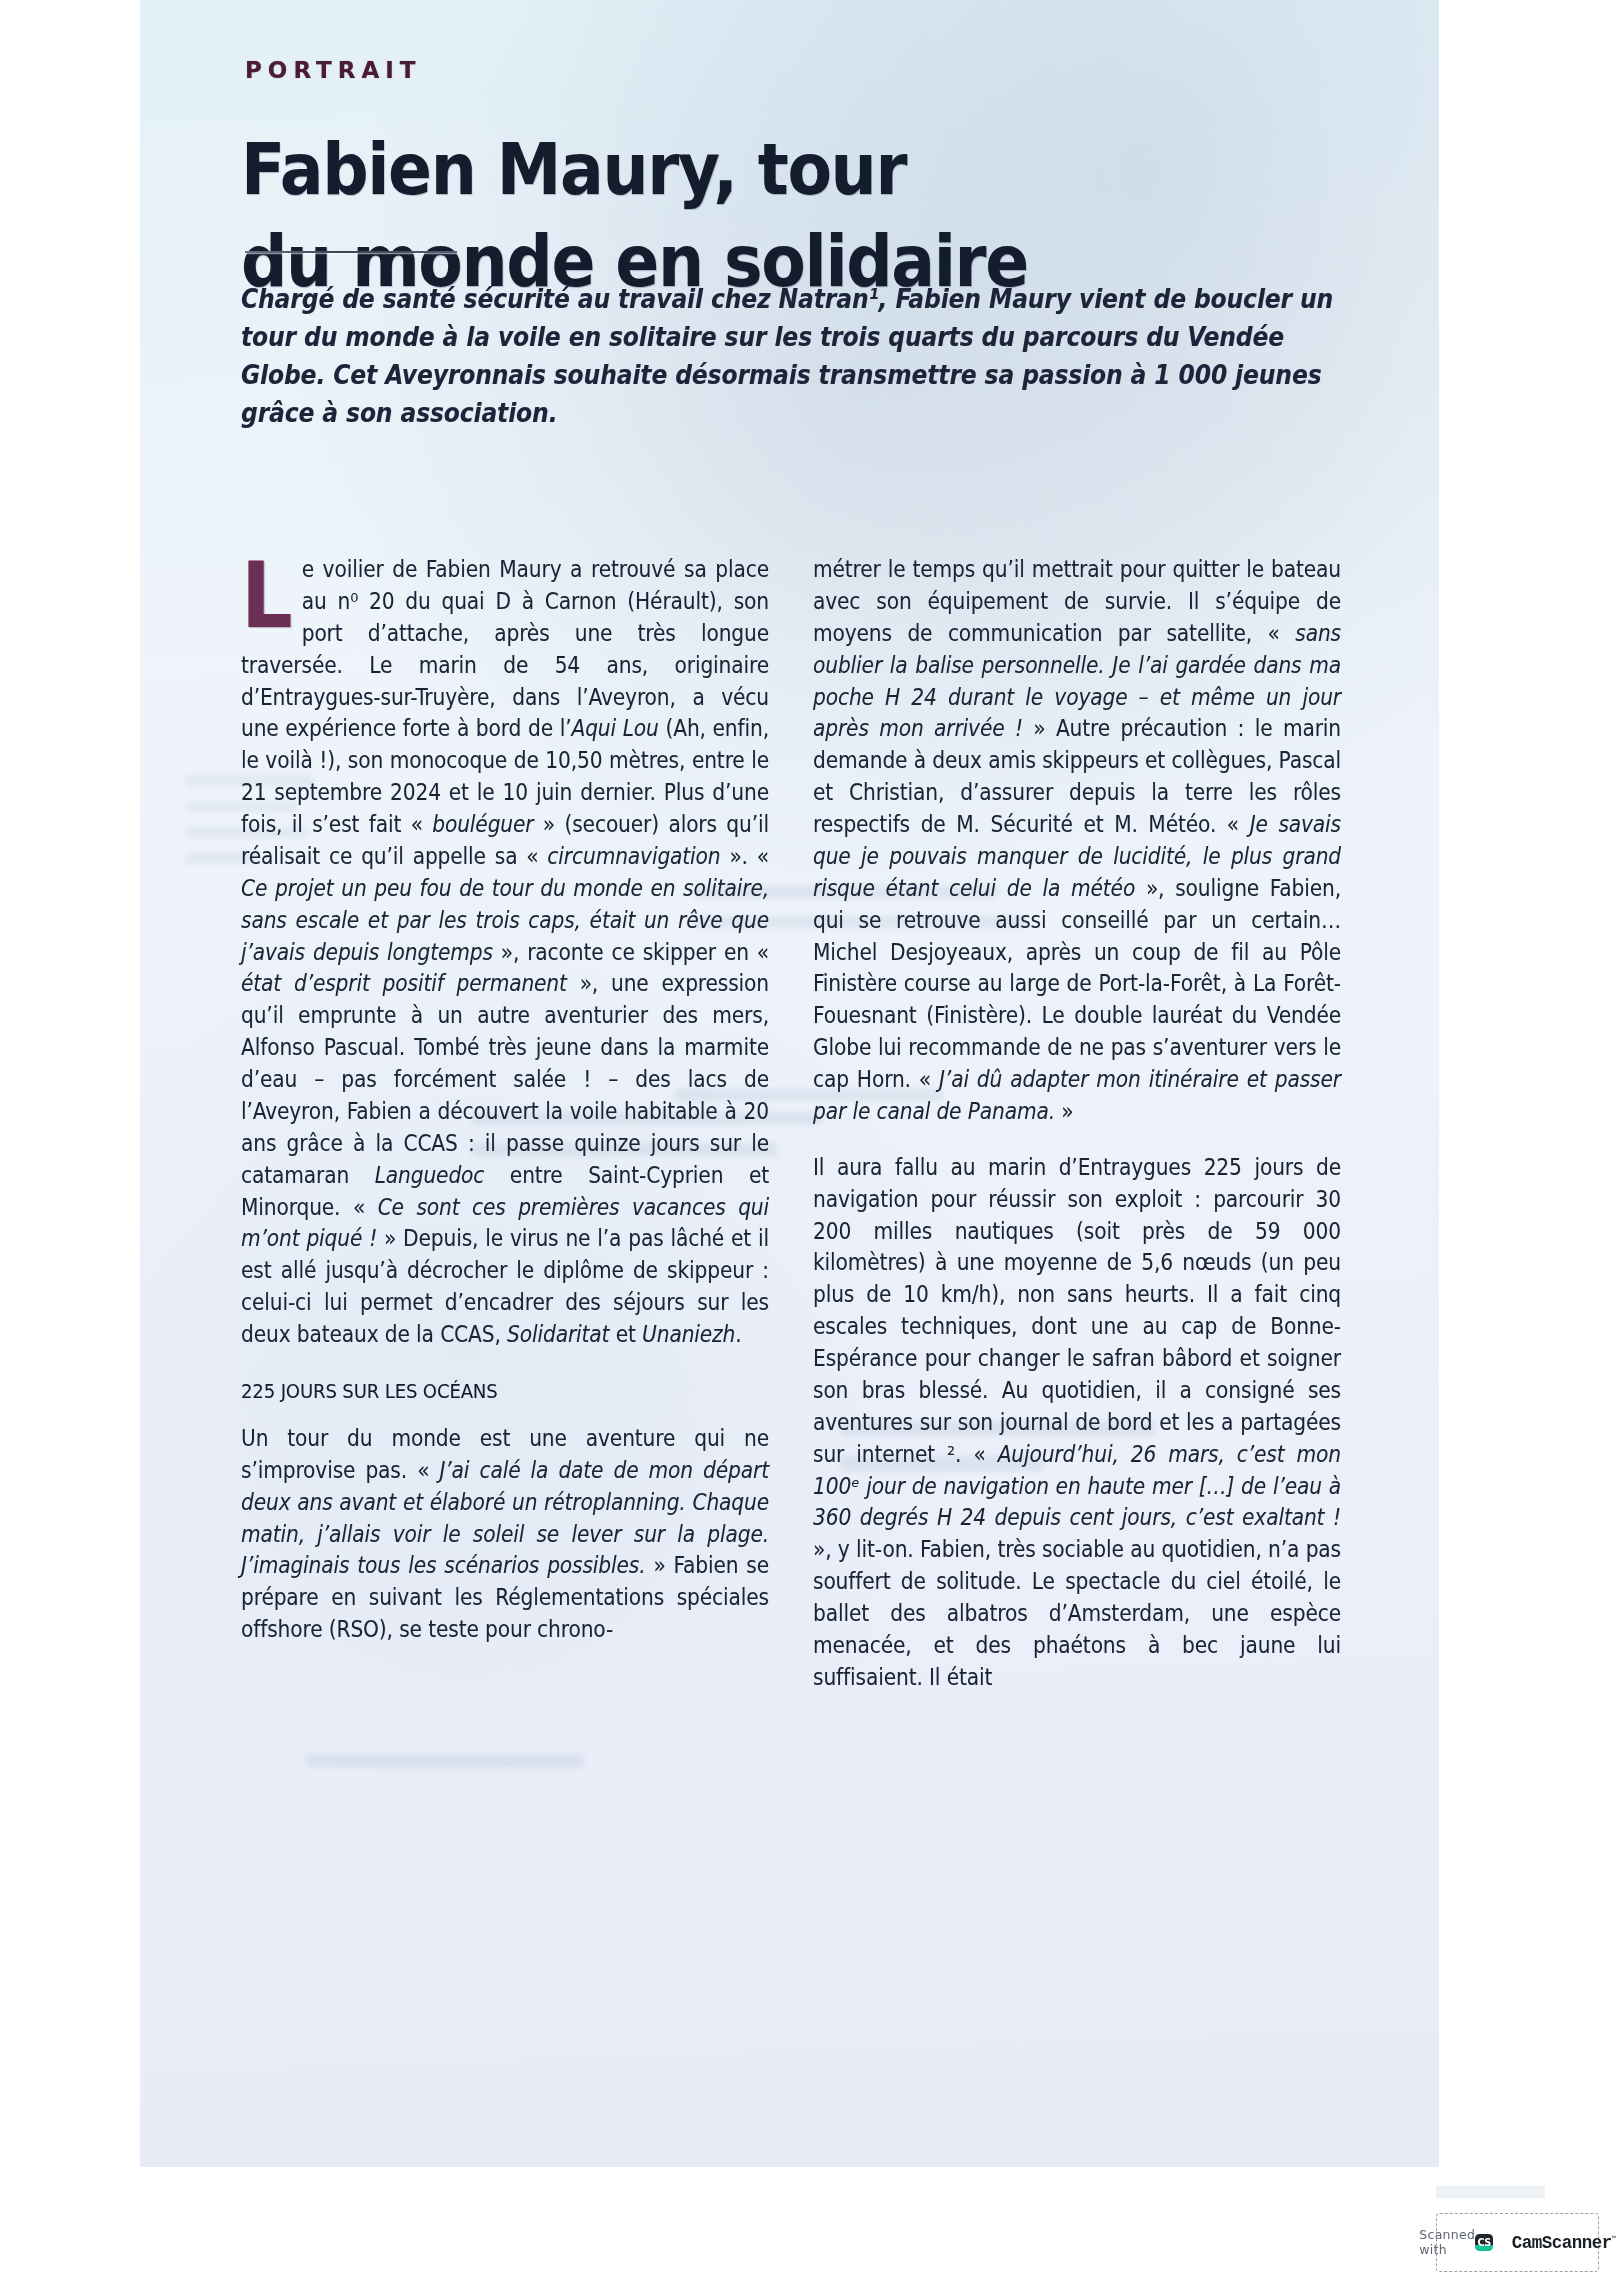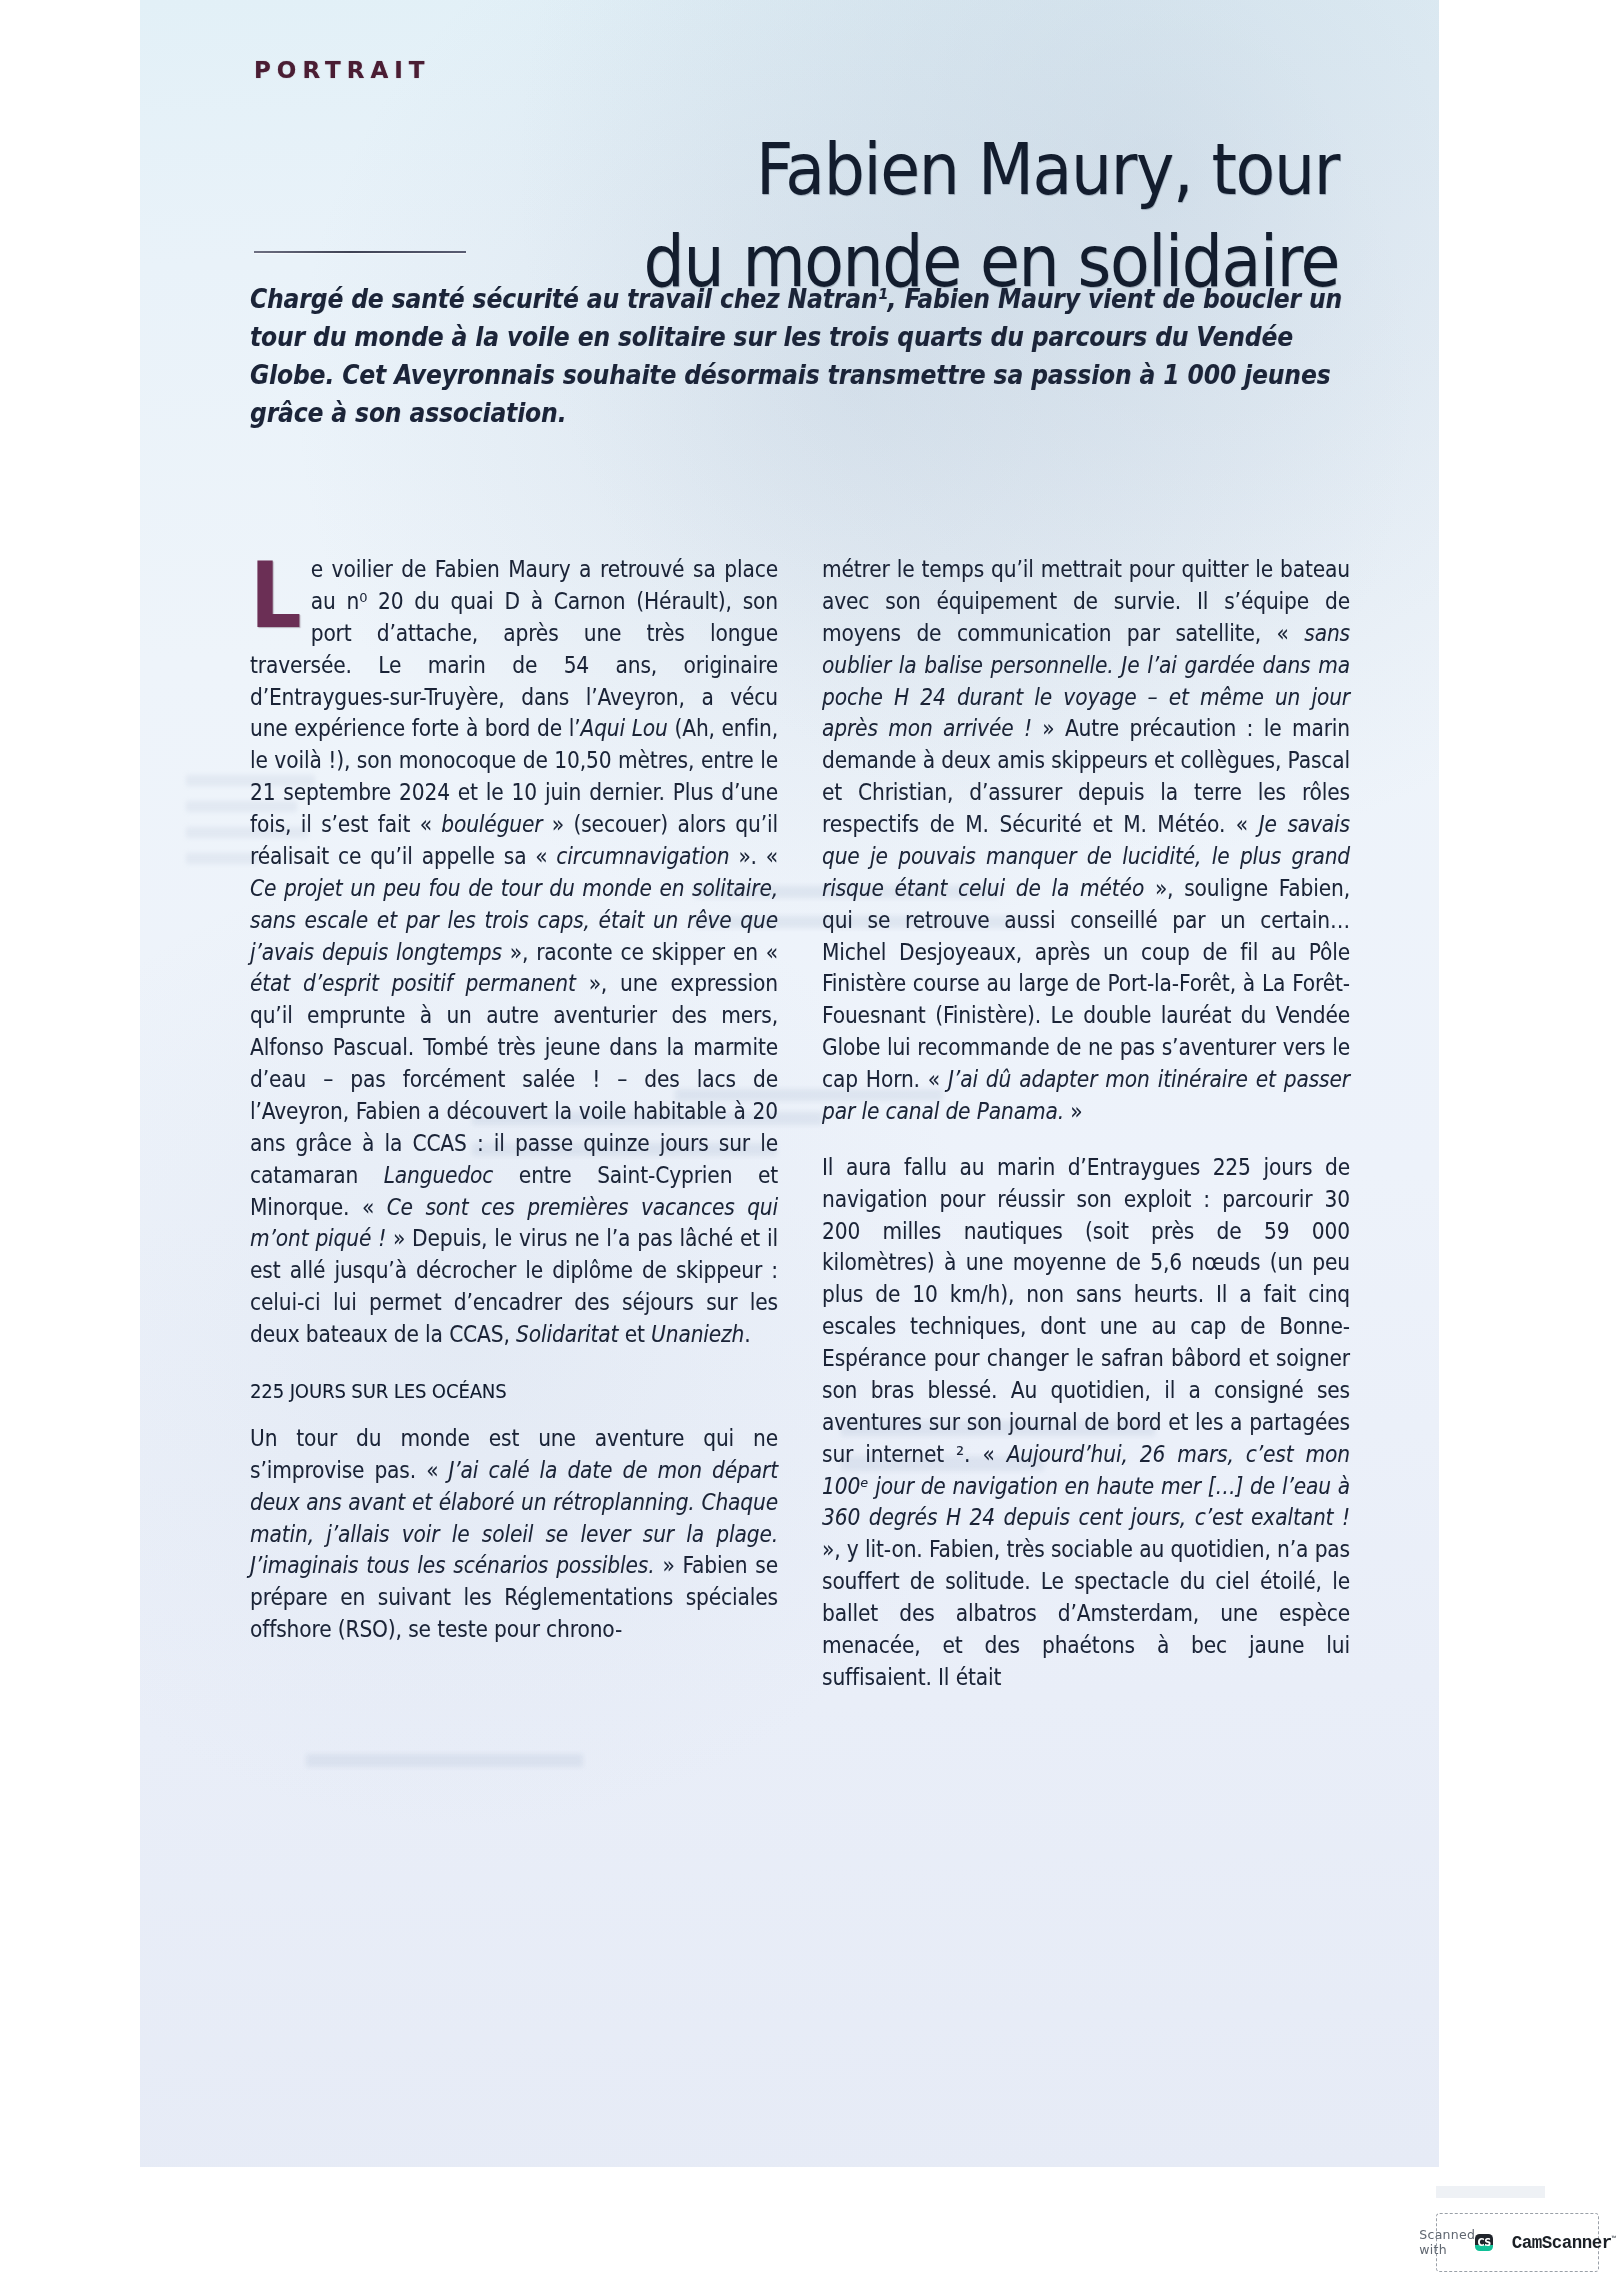--- a/index.html
+++ b/index.html
@@ -34,21 +34,21 @@
     background: rgba(150,165,195,0.17);
     filter: blur(2.8px);
     border-radius: 2.8px;
     pointer-events: none;
   }
   .ghost.l { background: rgba(150,165,195,0.13); }
 
   
   #content {
     position: absolute;
-    left: 18px;
+    left: 9px;
     top: 0;
     width: 1298px;
     height: 1621px;
   }
 
   .kicker {
     position: absolute;
     left: 96px;
     top: 57px;
     font-family: "DejaVu Sans", sans-serif;
@@ -58,27 +58,26 @@
     color: #4a1d33;
     text-shadow: 0 0 1px rgba(74,29,51,0.55);
   }
 
   .headline {
     position: absolute;
     left: 92px;
     top: 85px;
     width: 1089px;
     font-family: "DejaVu Sans Condensed", "DejaVu Sans", sans-serif;
-    font-weight: 400;
+    font-weight: 700;
     font-size: 72px;
     line-height: 1.0;
     letter-spacing: -1.3px;
     color: #131d2e;
     text-shadow: 0.6px 0.6px 0.7px rgba(40,55,75,0.30);
-    text-align: right;
   }
   .headline .ln { display: block; white-space: nowrap; }
   .headline .ln2 { margin-top: 20px; }
 
   .rule {
     position: absolute;
     left: 96px;
     top: 251px;
     width: 212px;
     height: 2.2px;

